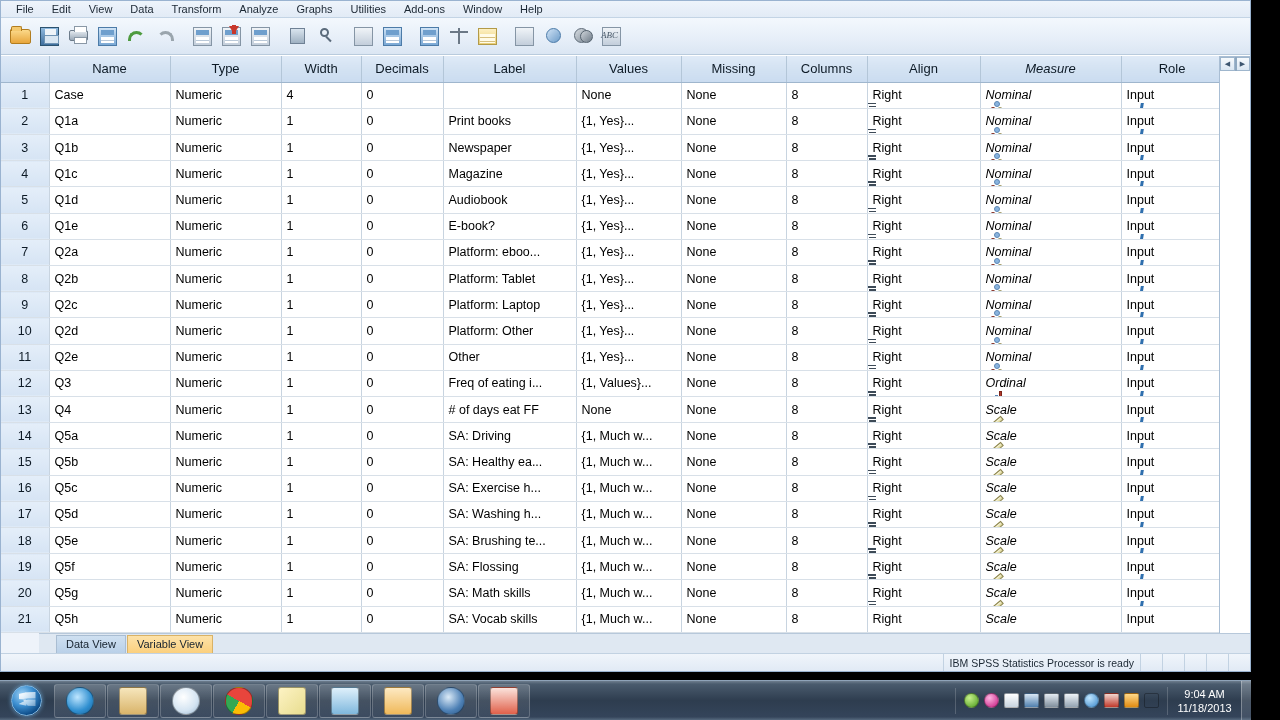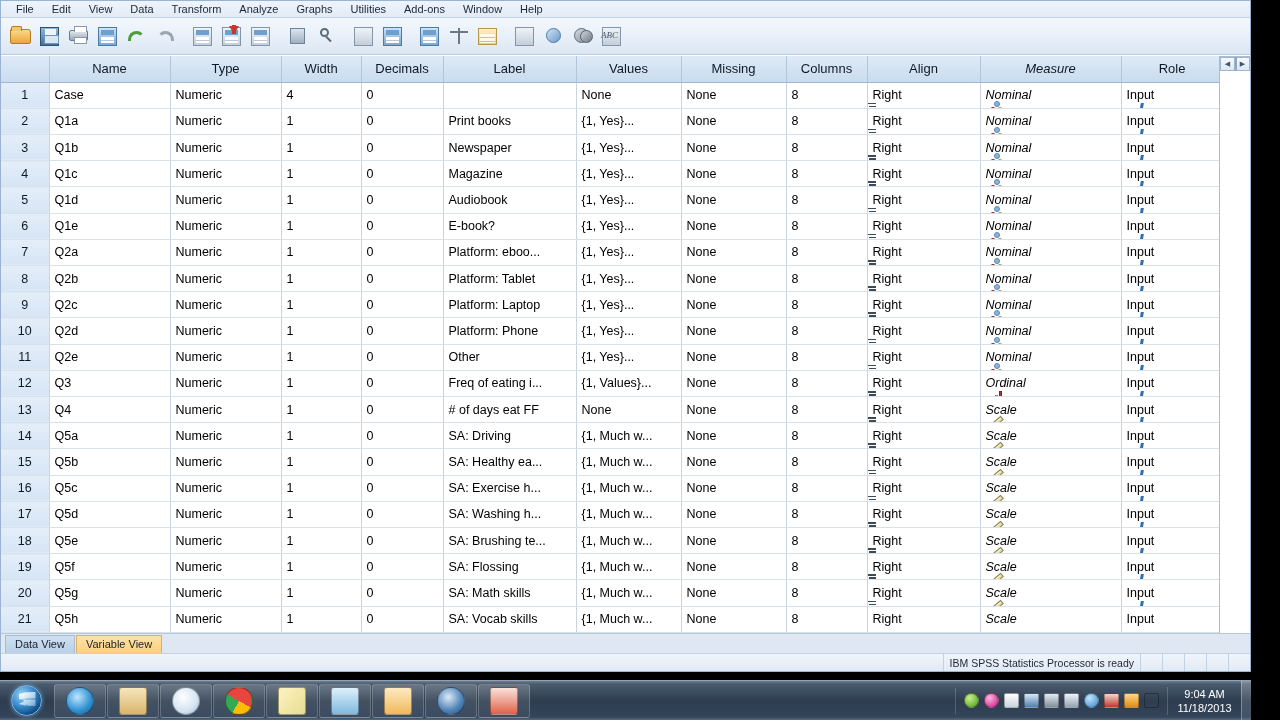--- a/index.html
+++ b/index.html
@@ -244,21 +244,21 @@
     background: linear-gradient(to bottom,#ffffff,#eef4fa 50%,#dde8f4);
     border: 1px solid #8fa8c0;
   }
 
   
   #view-tabs {
     height: 20px;
     background: #dfe8f2;
     border-top: 1px solid #b7c8da;
     display: flex; align-items: flex-end;
-    padding-left: 4px; gap: 1px;
+    padding-left: 17px; gap: 1px; margin-left: 38px;
   }
   .view-tab {
     font-size: 11px;
     padding: 3px 9px 3px 9px;
     border: 1px solid #a9bdd2;
     border-bottom: none;
     color: #16222e;
     line-height: 1;
   }
   .view-tab.inactive {
@@ -661,21 +661,21 @@
               <td class="c-align cell-icon"><span class="cell-glyph ic-align"><i class="l1"></i><i class="l2"></i></span><span>Right</span></td>
               <td class="c-measure cell-icon"><span class="cell-glyph ic-nominal"><i class="b1"></i><i class="b2"></i><i class="b3"></i></span><span>Nominal</span></td>
               <td class="c-role cell-icon"><span class="cell-glyph ic-input"><i></i></span><span>Input</span></td>
             </tr>
             <tr>
               <td class="rownum">10</td>
               <td class="c-name"><span>Q2d</span></td>
               <td class="c-type"><span>Numeric</span></td>
               <td class="c-width"><span>1</span></td>
               <td class="c-decimals"><span>0</span></td>
-              <td class="c-label"><span>Platform: Phone</span></td>
+              <td class="c-label"><span>Platform: Other</span></td>
               <td class="c-values"><span>{1, Yes}...</span></td>
               <td class="c-missing"><span>None</span></td>
               <td class="c-columns"><span>8</span></td>
               <td class="c-align cell-icon"><span class="cell-glyph ic-align"><i class="l1"></i><i class="l2"></i></span><span>Right</span></td>
               <td class="c-measure cell-icon"><span class="cell-glyph ic-nominal"><i class="b1"></i><i class="b2"></i><i class="b3"></i></span><span>Nominal</span></td>
               <td class="c-role cell-icon"><span class="cell-glyph ic-input"><i></i></span><span>Input</span></td>
             </tr>
             <tr>
               <td class="rownum">11</td>
               <td class="c-name"><span>Q2e</span></td>

